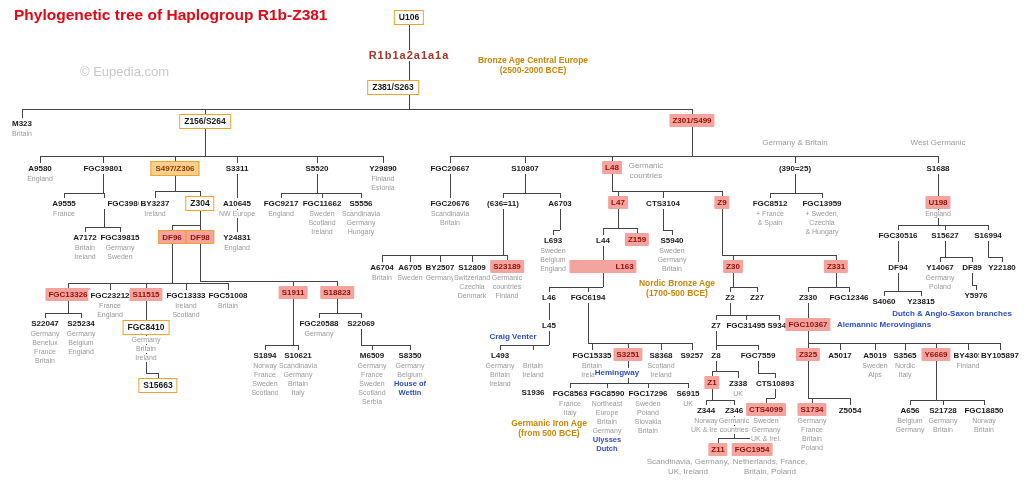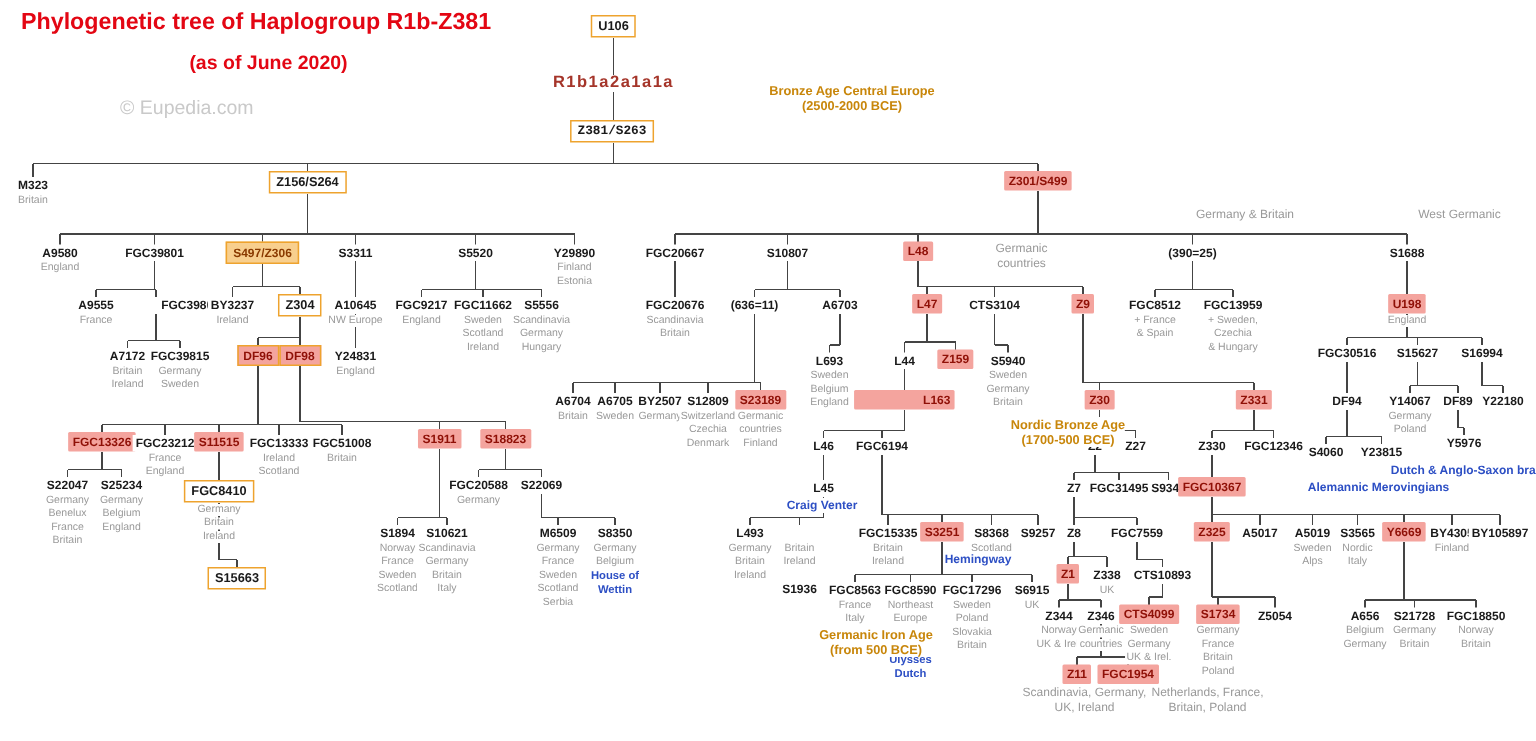--- a/index.html
+++ b/index.html
@@ -15,21 +15,21 @@
         background:#fff;padding:1px 2px;white-space:nowrap;line-height:9px;z-index:2;}
   .node.hl{background:var(--hlbg);color:var(--hltx);padding:2px 3px;border-radius:1px;}
   .node.box{border:1.5px solid var(--border);padding:2px 4px;font-size:8.5px;}
   .node.boxfill{border:1.5px solid var(--border);background:var(--boxfillbg);color:#8a3a00;padding:2px 4px;}
   .node.hlbox{border:1.5px solid var(--border);background:var(--hlbg);color:var(--hltx);padding:1.5px 3px;}
   .node.taxon{color:var(--taxon);font-size:11px;letter-spacing:1px;}
   .subs{position:absolute;transform:translateX(-50%);text-align:center;z-index:2;}
   .subs div{font-size:7px;color:var(--gray);background:#fff;padding:0 1px;margin-bottom:1px;
             white-space:nowrap;line-height:8px;}
   .subs div.b{color:var(--blue);font-weight:bold;font-size:7.5px;}
-  .anno{position:absolute;transform:translateX(-50%);text-align:center;white-space:nowrap;z-index:2;margin-left:35px;}
+  .anno{position:absolute;transform:translateX(-50%);text-align:center;white-space:nowrap;z-index:2;}
   .anno div{background:#fff;line-height:10px;}
   .anno.orange div{color:var(--orange);font-size:8.5px;font-weight:bold;}
   .anno.gray div{color:var(--gray);font-size:8px;}
   .anno.blue div{color:var(--blue);font-size:8px;font-weight:bold;}
   .title{position:absolute;left:14px;top:6px;font-size:15.5px;font-weight:bold;color:var(--red);z-index:3;}
   .subtitle{position:absolute;left:14px;top:34px;width:330px;text-align:center;font-size:13px;
             font-weight:bold;color:var(--red);z-index:3;}
   .watermark{position:absolute;left:80px;top:64px;font-size:13px;color:#c9c9c9;z-index:1;}
 </style>
 </head>
@@ -251,26 +251,25 @@
       <line x1="940" y1="257" x2="940" y2="262"></line>
       <line x1="972" y1="257" x2="972" y2="262"></line>
       <line x1="972" y1="273" x2="972" y2="285"></line>
       <line x1="972" y1="285" x2="976" y2="285"></line>
       <line x1="976" y1="285" x2="976" y2="290"></line>
       <line x1="988" y1="241" x2="988" y2="257"></line>
       <line x1="988" y1="257" x2="1002" y2="257"></line>
       <line x1="1002" y1="257" x2="1002" y2="262"></line>
     </svg>
   <div class="title">Phylogenetic tree of Haplogroup R1b-Z381</div>
-  <div class="subtitle">(as of June 2020)</div>
   <div class="watermark">© Eupedia.com</div>
   <div id="nodes">
       <div class="node box" style="left: 409px; top: 10px;">U106</div>
       <div class="node taxon" style="left: 409px; top: 50px;">R1b1a2a1a1a</div>
-      <div class="node box" style="left: 408px; top: 80px; font-family: Liberation Mono, monospace;">Z381/S263</div>
+      <div class="node box" style="left: 393px; top: 80px;">Z381/S263</div>
       <div class="node plain" style="left: 22px; top: 118px;">M323</div>
       <div class="subs" style="left: 22px; top: 130px;">
         <div>Britain</div>
       </div>
       <div class="node box" style="left: 205px; top: 114px;">Z156/S264</div>
       <div class="node hl" style="left: 692px; top: 114px;">Z301/S499</div>
       <div class="node plain" style="left: 40px; top: 163px;">A9580</div>
       <div class="subs" style="left: 40px; top: 175px;">
         <div>England</div>
       </div>

